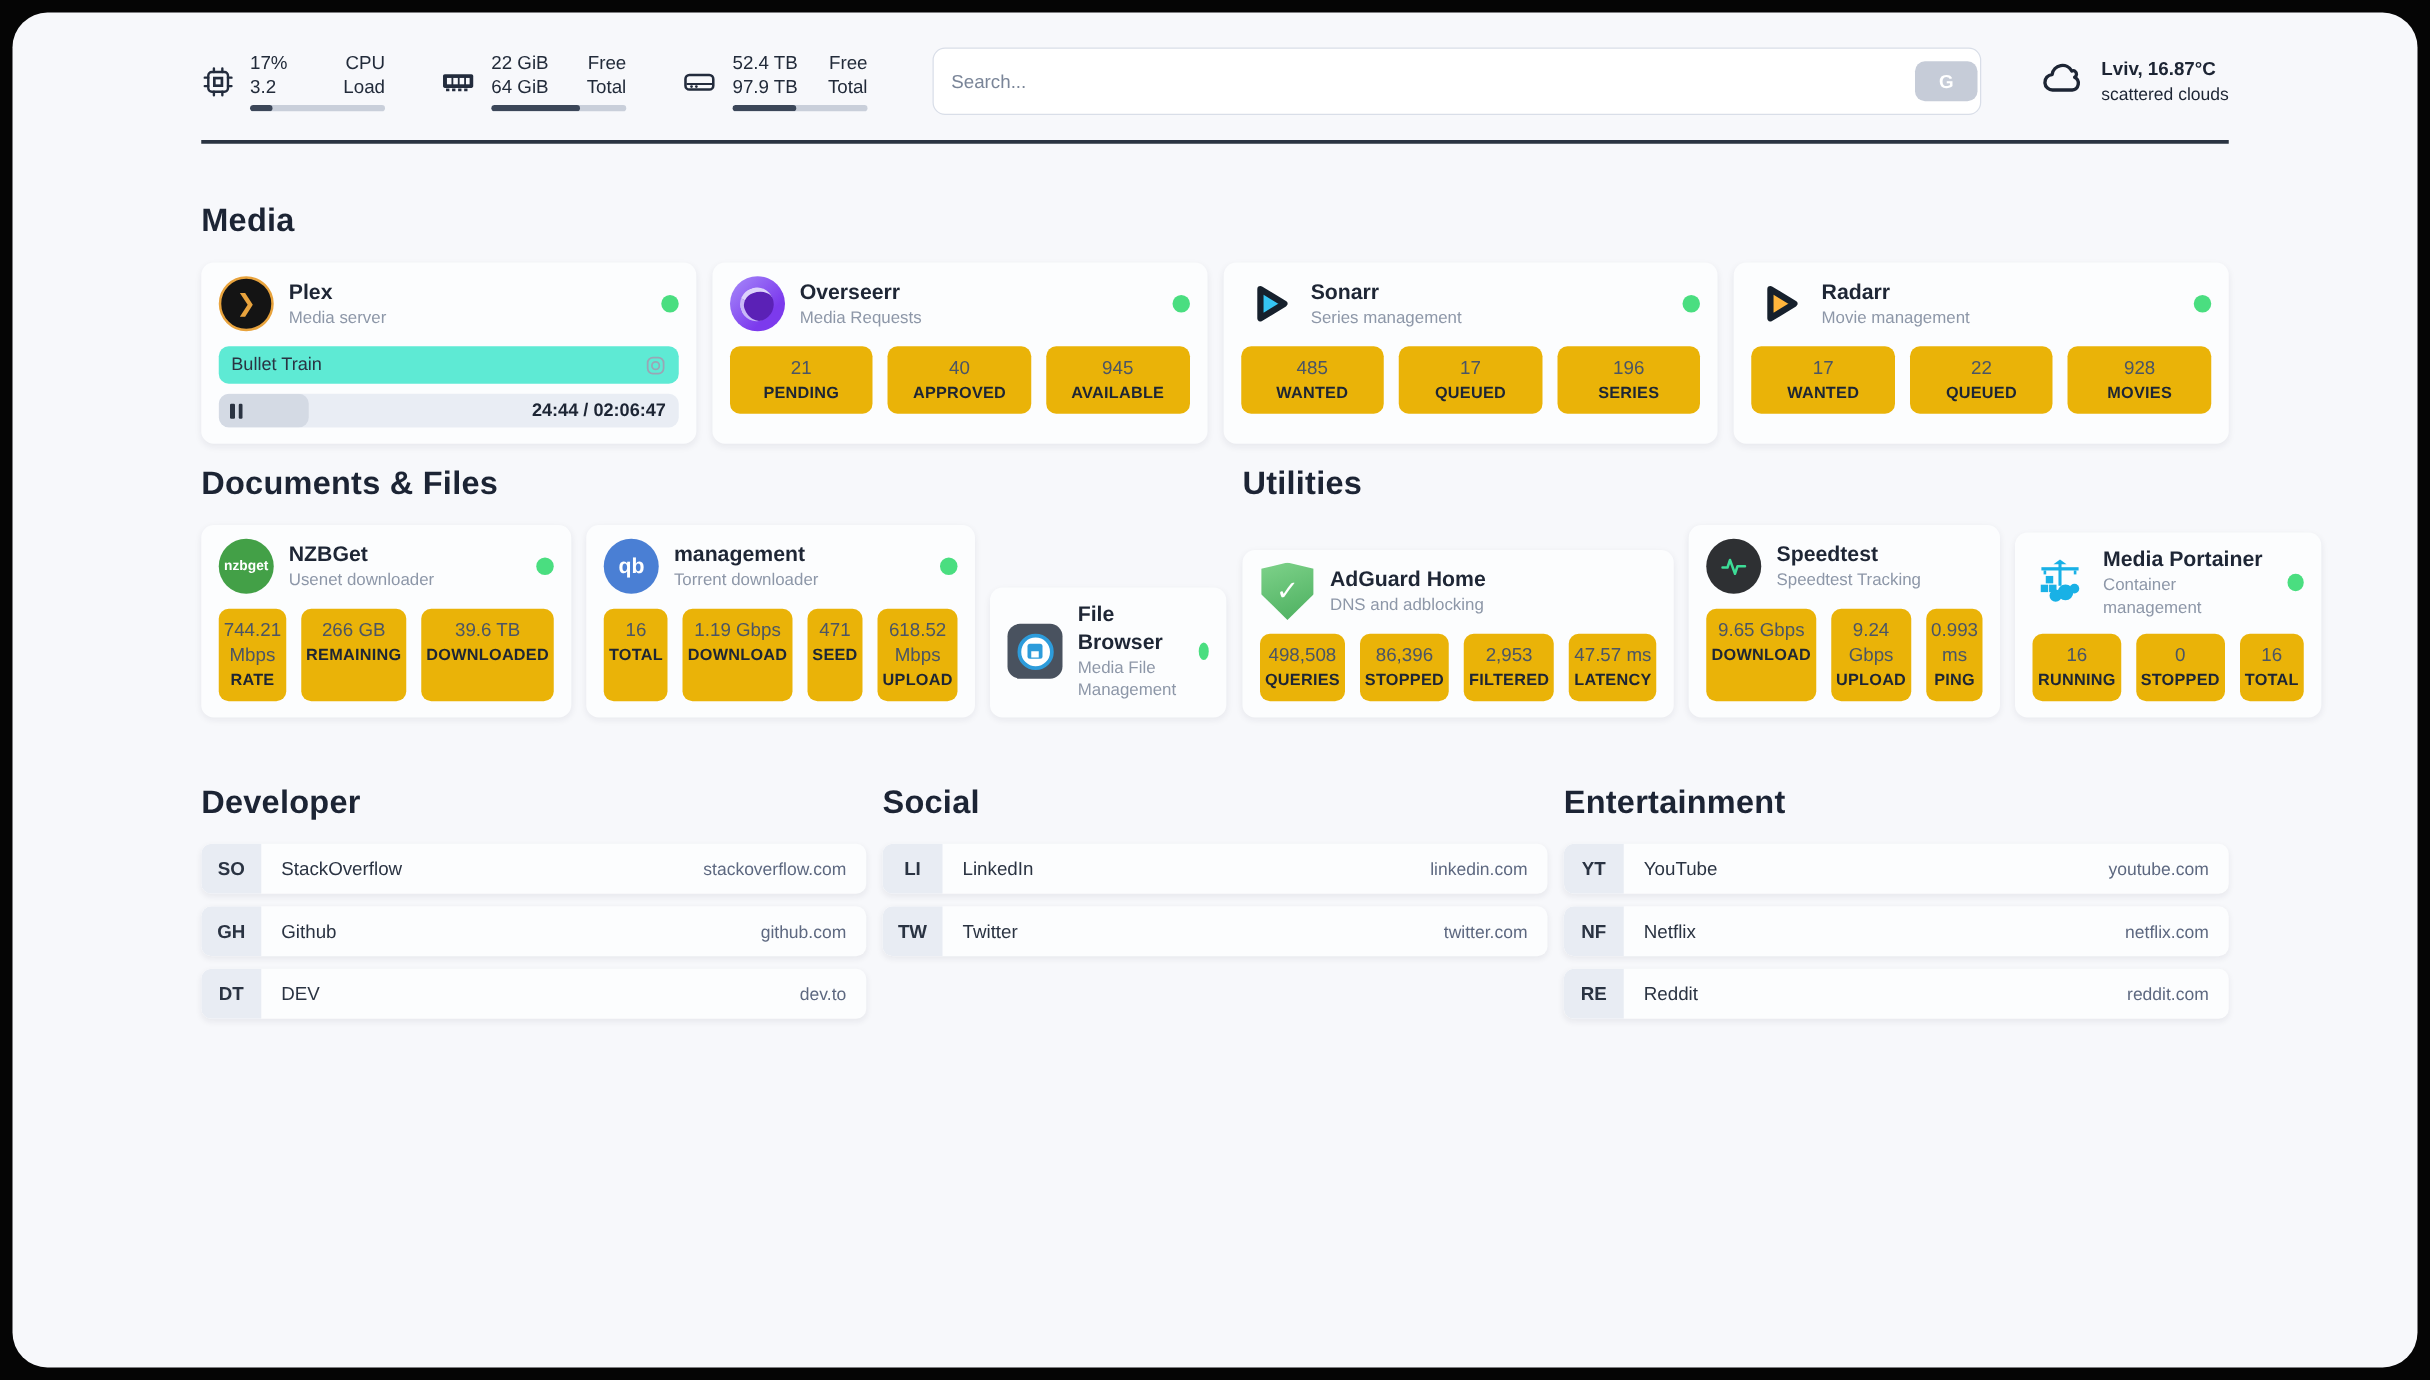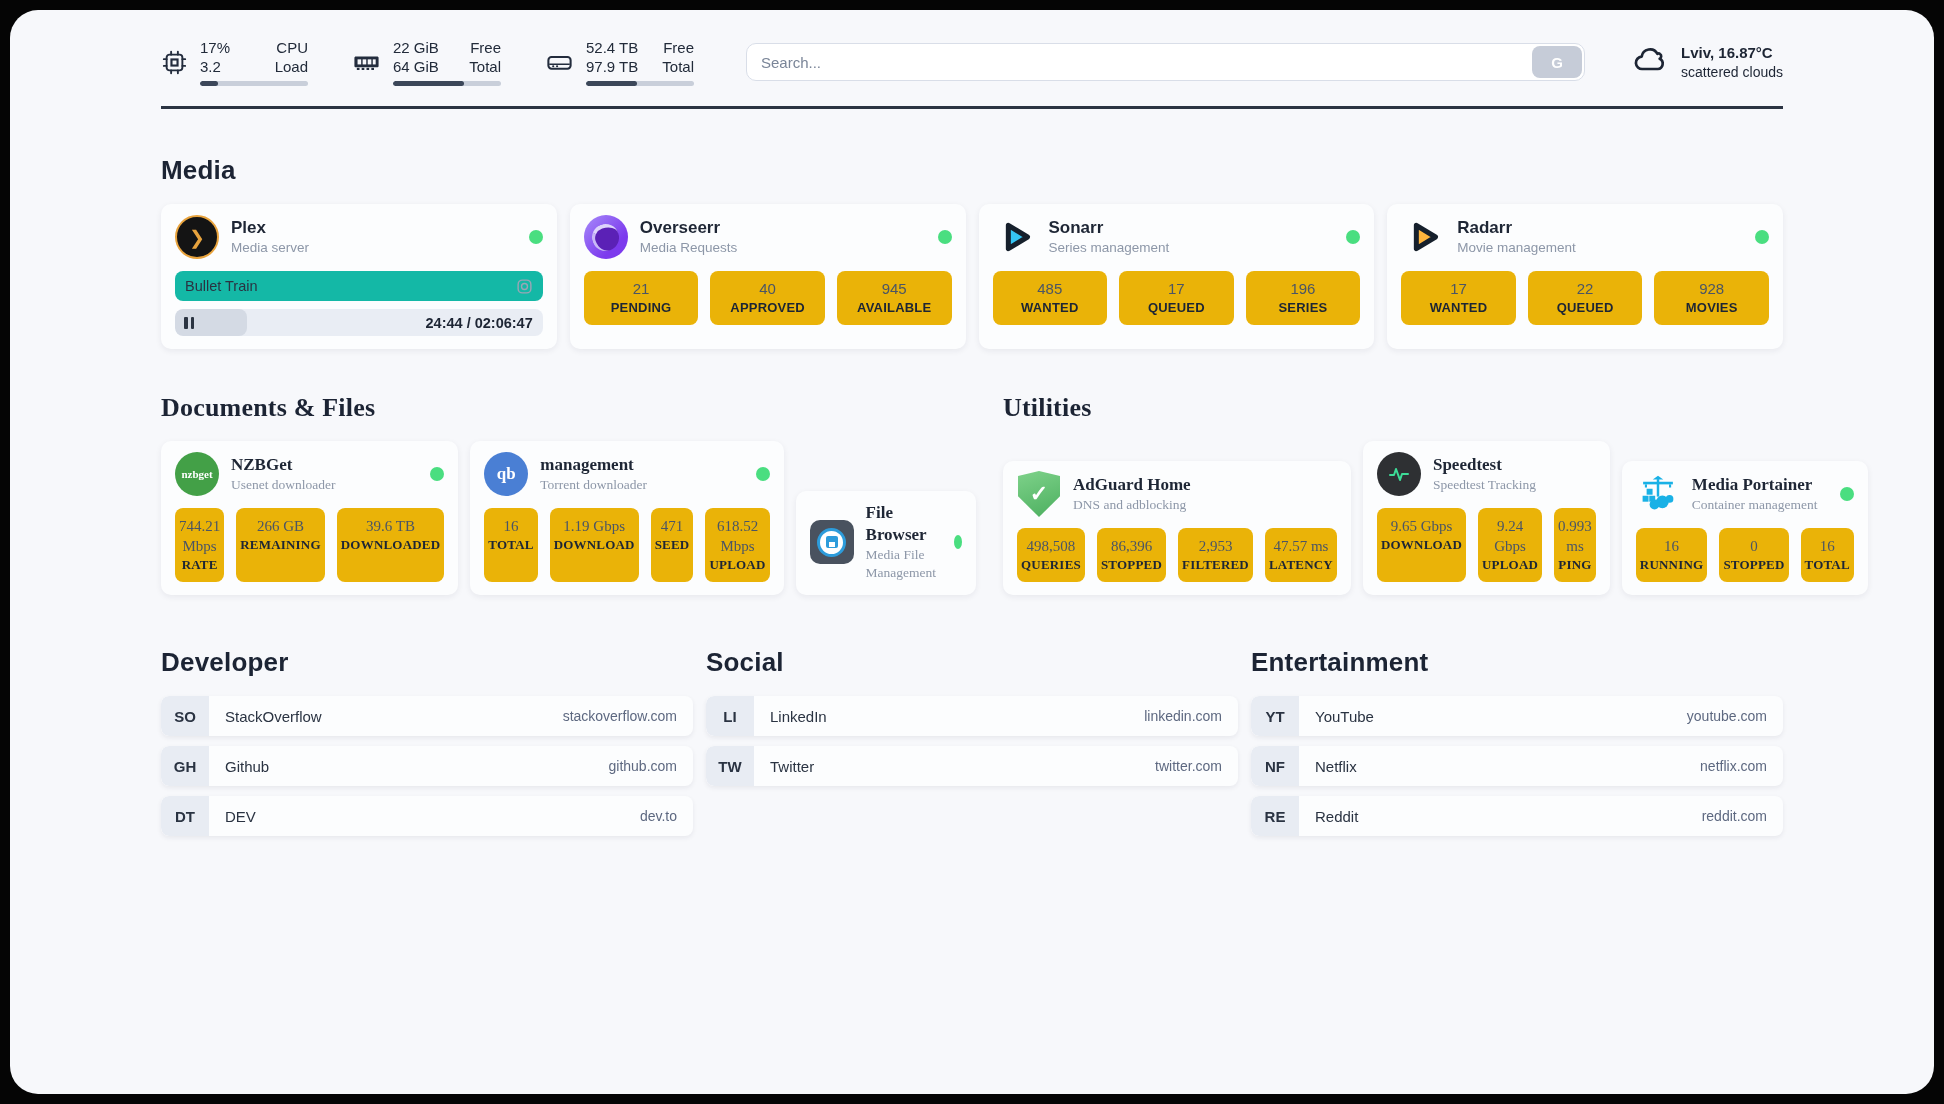--- a/index.html
+++ b/index.html
@@ -12,21 +12,21 @@
   .stat { display:flex; align-items:center; gap:12px; margin-right:44px; }
   .stat svg { display:block; }
   .stat-body { width:108px; }
   .stat-rows { display:flex; justify-content:space-between; }
   .stat-col { display:flex; flex-direction:column; }
   .stat-col.right { text-align:right; }
   .stat-col span { font-size:15px; line-height:19px; color:#222b3a; }
   .stat-bar { margin-top:5px; height:5px; border-radius:3px; background:#c9cfda; overflow:hidden; }
   .stat-bar .fill { height:100%; background:#3c4759; border-radius:3px; }
 
-  .search { flex:1; display:flex; align-items:center; height:38px; background:#ffffff; border:1px solid #d9dee8; border-radius:10px; margin:0 48px 0 8px; padding:2px 2px 2px 14px; }
+  .search { flex:1; display:flex; align-items:center; height:54px; background:#ffffff; border:1px solid #d9dee8; border-radius:10px; margin:0 48px 0 8px; padding:2px 2px 2px 14px; }
   .search input { flex:1; border:none; outline:none; font-size:15px; color:#222b3a; background:transparent; font-family:inherit; }
   .search input::placeholder { color:#7a8598; }
   .search-btn { width:50px; height:32px; background:#c6ccd8; border:none; border-radius:8px; color:#ffffff; font-size:15px; font-weight:bold; cursor:pointer; }
 
   .weather { display:flex; align-items:center; gap:12px; }
   .weather-loc { font-size:15px; font-weight:700; color:#1d2534; line-height:20px; }
   .weather-cond { font-size:14px; color:#1d2534; line-height:19px; }
 
   .divider { height:3px; background:#2b3442; margin-top:20px; }
 
@@ -43,30 +43,30 @@
   .status-dot { width:14px; height:14px; border-radius:50%; background:#4ade80; margin-left:auto; }
 
   .stats { display:grid; gap:12px; margin-top:12px; }
   .stats-3 { grid-template-columns:repeat(3,1fr); }
   .stats-4 { grid-template-columns:repeat(4,1fr); }
   .pill { background:#eab308; border-radius:8px; text-align:center; padding:8px 4px; }
   .pill .v { font-size:15px; color:#4b5565; line-height:20px; }
   .pill .l { font-size:13px; font-weight:700; color:#1d2534; line-height:18px; letter-spacing:.2px; }
 
   
-  .np-row { display:flex; align-items:center; background:#14b8a6; border-radius:8px; height:30px; padding:0 10px; margin-top:12px; }
+  .np-row { display:flex; align-items:center; background:#5eead4; border-radius:8px; height:30px; padding:0 10px; margin-top:12px; }
   .np-name { font-size:14.5px; color:#2a3342; }
   .np-row svg { margin-left:auto; }
   .pb-row { position:relative; background:#e9edf4; border-radius:8px; height:27px; margin-top:8px; overflow:hidden; }
   .pb-fill { position:absolute; left:0; top:0; bottom:0; background:#d4dae4; border-radius:8px; }
   .pb-pause { position:absolute; left:9px; top:50%; transform:translateY(-50%); display:flex; gap:3px; cursor:pointer; }
   .pb-pause i { display:block; width:3.5px; height:12px; background:#2b3442; border-radius:1px; }
   .pb-time { position:absolute; right:10px; top:50%; transform:translateY(-50%); font-size:14.5px; font-weight:700; color:#1d2534; }
 
-  .two-col { display:grid; grid-template-columns:1fr 1fr; gap:27px; margin-top:44px; align-items:start;font-family:Liberation Serif, serif; }
+  .two-col { display:grid; grid-template-columns:1fr 1fr; gap:13px; margin-top:16px; align-items:start; }
   .col-title { margin-bottom:18px; }
   .col-stack { display:flex; flex-direction:row; gap:12px;align-items:flex-end; }
 
   
   .icon44 { width:44px; height:44px; flex:0 0 44px; display:flex; align-items:center; justify-content:center; }
   .plex-circle { width:44px; height:44px; border-radius:50%; background:#141414; border:2px solid #e8a33d; display:flex; align-items:center; justify-content:center; color:#e8a33d; font-size:19px; font-weight:bold; }
   .overseerr-circle { width:44px; height:44px; border-radius:50%; background:linear-gradient(135deg,#a78bfa 0%,#7c3aed 70%); display:flex; align-items:center; justify-content:center; }
   .overseerr-eye { width:27px; height:27px; border-radius:50%; background:#5b21b6; border-top:4px solid #ddd3fb; border-left:3px solid #c9b8f7; transform:rotate(-20deg); }
   .nzb-circle { width:44px; height:44px; border-radius:50%; background:#43a047; display:flex; align-items:center; justify-content:center; color:#fff; font-size:11px; font-weight:700; }
   .qb-circle { width:44px; height:44px; border-radius:50%; background:#4a7fd4; display:flex; align-items:center; justify-content:center; color:#fff; font-size:17px; font-weight:700; }

